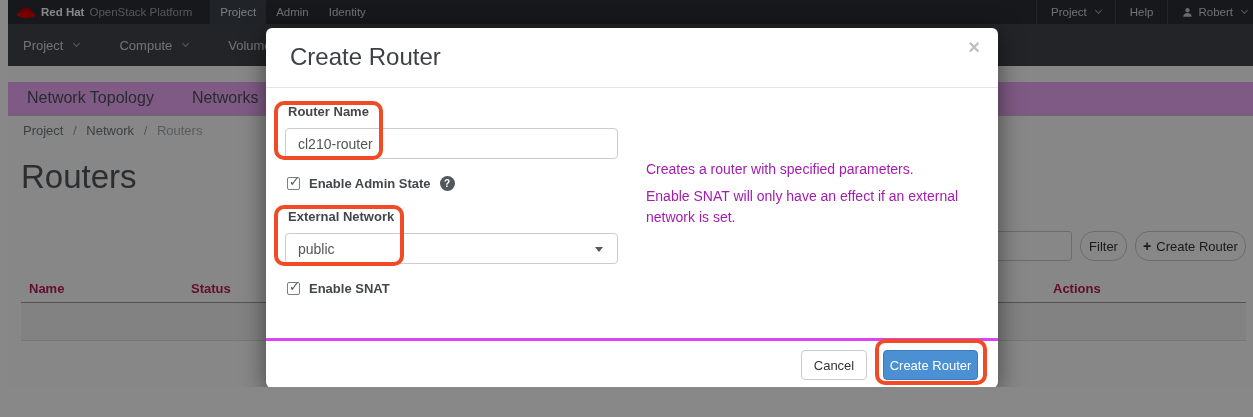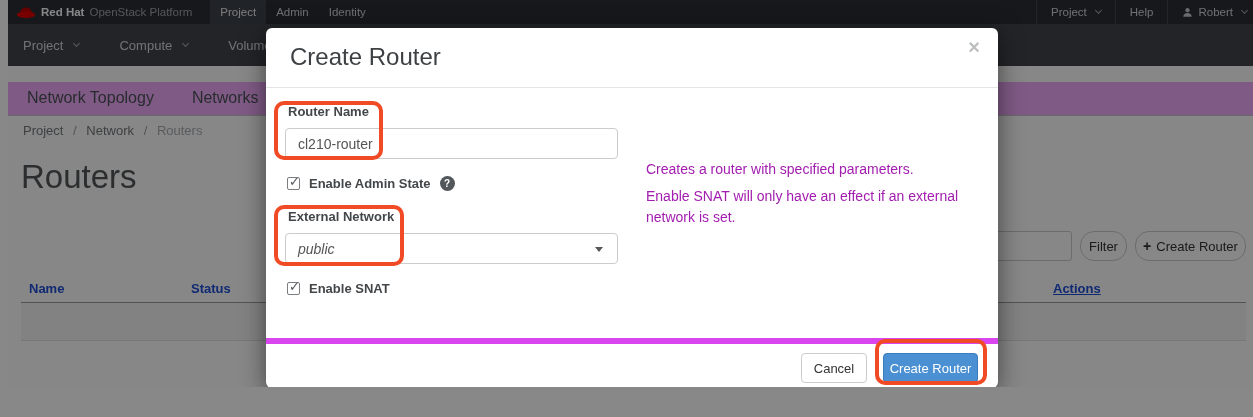--- a/index.html
+++ b/index.html
@@ -42,22 +42,22 @@
   .page-title { position:absolute; left:13px; top:158px; font-size:33px; font-weight:400; color:#53565a; }
 
   .btn { display:inline-flex; align-items:center; justify-content:center; height:30px;
          background:#ffffff; border:1px solid #cccccc; border-radius:14px; font-size:13px; color:#333; cursor:pointer; }
   .toolbar-input { position:absolute; left:904px; top:231px; width:160px; height:30px;
                    border:1px solid #cccccc; border-radius:3px; background:#fff; padding:0 8px; font-size:13px; }
   .btn-filter { position:absolute; left:1072px; top:231px; width:47px; }
   .btn-create { position:absolute; left:1127px; top:231px; width:111px; gap:5px; }
   .plus { font-weight:bold; font-size:14px; }
 
-  .th { position:absolute; top:281px; font-size:13px; font-weight:bold; color:#1d4ed8; }
-  .th-name { left:21px; } .th-status { left:183px; } .th-actions { left:1045px;text-decoration:underline; }
+  .th { position:absolute; top:281px; font-size:13px; font-weight:bold; color:#be185d; }
+  .th-name { left:21px; } .th-status { left:183px; } .th-actions { left:1045px; }
   .table-head-line { position:absolute; left:13px; right:15px; top:302px; border-top:1px solid #9b9ea1; }
   .table-empty-row { position:absolute; left:13px; right:15px; top:303px; height:38px;
                      background:#f5f6f7; border-bottom:1px solid #dfe0e1; }
 
   
   .backdrop { position:absolute; inset:0; background:rgba(0,0,0,0.47); z-index:10; }
 
   
   .modal { position:absolute; left:258px; top:28px; width:732px; height:360px; background:#ffffff;
            border-radius:6px; box-shadow:0 5px 25px rgba(0,0,0,0.5); z-index:20; }
@@ -77,21 +77,21 @@
   .chk-box { width:13px; height:13px; border:1px solid #7b7e81; border-radius:2px; background:#fff;
              position:relative; cursor:pointer; }
   .chk-box span { position:absolute; left:1px; top:-4px; font-size:13px; color:#52575c; }
   .chk-label { font-size:13px; font-weight:bold; color:#44474a; }
   .q-icon { width:15px; height:15px; border-radius:50%; background:#52575c; color:#fff; font-size:10px;
             font-weight:bold; text-align:center; line-height:15px; cursor:pointer; }
 
   .desc-head { position:absolute; left:380px; top:95px; font-size:24px; color:#46494c; font-weight:400; }
   .desc-p { position:absolute; left:380px; width:336px; font-size:14px; color:#a21caf; line-height:1.5; }
 
-  .modal-footer { position:absolute; left:0; right:0; top:310px; height:50px; border-top:6px solid #d946ef; }
+  .modal-footer { position:absolute; left:0; right:0; top:310px; height:50px; border-top:3px solid #d946ef; }
   .btn-cancel { position:absolute; left:535px; top:9px; width:66px; height:30px; background:#fff;
                 border:1px solid #cccccc; border-radius:4px; font-size:13px; color:#333; cursor:pointer; }
   .btn-primary { position:absolute; left:617px; top:9px; width:95px; height:30px; background:#4a90d2;
                  border:1px solid #3a7cbe; border-radius:4px; font-size:13px; color:#ffffff; cursor:pointer; }
 
   .annotation { position:absolute; border:4px solid #f14b26; border-radius:10px; pointer-events:none; z-index:30; }
   .anno-1 { left:8px; top:73px; width:109px; height:59px; }
   .anno-2 { left:8px; top:177px; width:130px; height:61px; }
   .anno-3 { left:609px; top:311px; width:112px; height:46px; }
 </style>
@@ -198,21 +198,21 @@
 
     <div class="chk-row" style="top:148px;">
       <div class="chk-box">
         <span>✓</span>
       </div>
       <span class="chk-label">Enable Admin State</span>
       <span class="q-icon">?</span>
     </div>
 
     <div class="f-label" style="left:22px; top:181px;">External Network</div>
-    <div class="f-select" style="top:205px;font-style:italic;">
+    <div class="f-select" style="top:205px;">
       <span>public</span>
       <span class="caret-down"></span>
     </div>
 
     <div class="chk-row" style="top:253px;">
       <div class="chk-box">
         <span>✓</span>
       </div>
       <span class="chk-label">Enable SNAT</span>
     </div>

